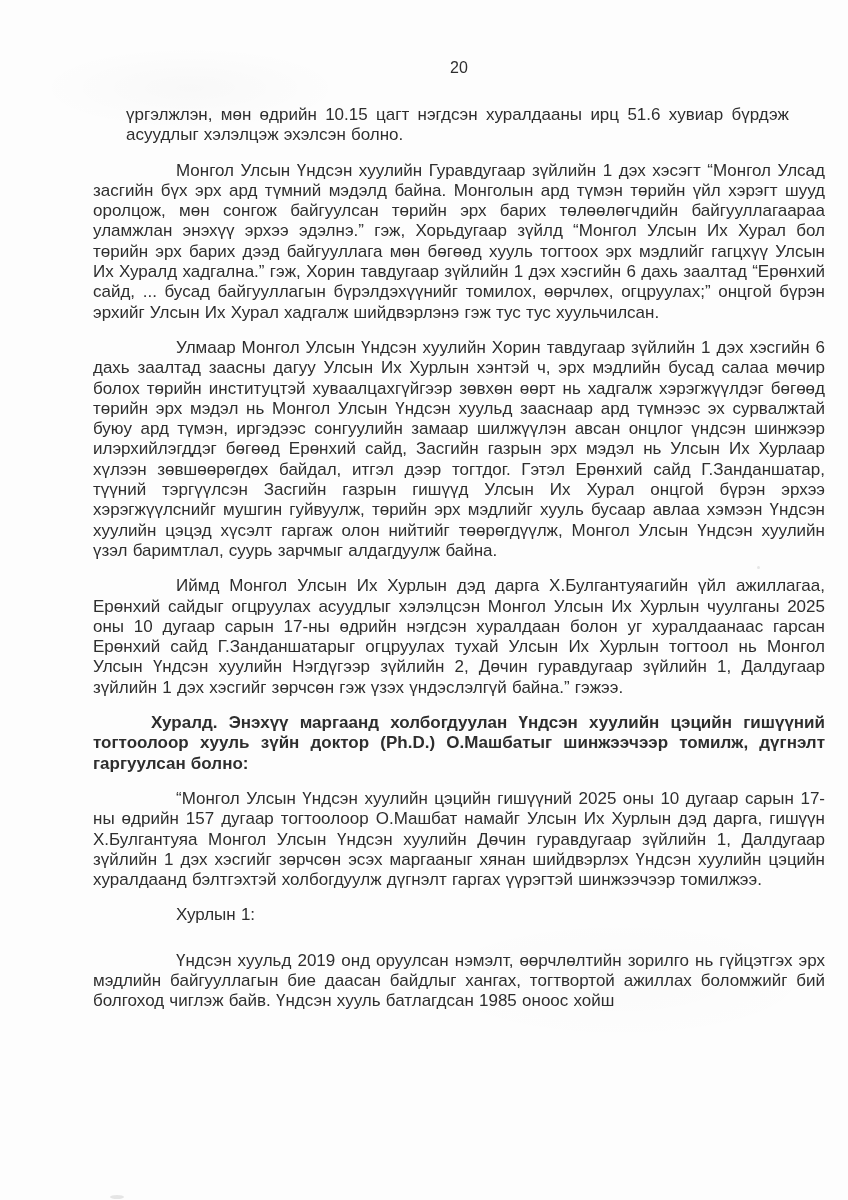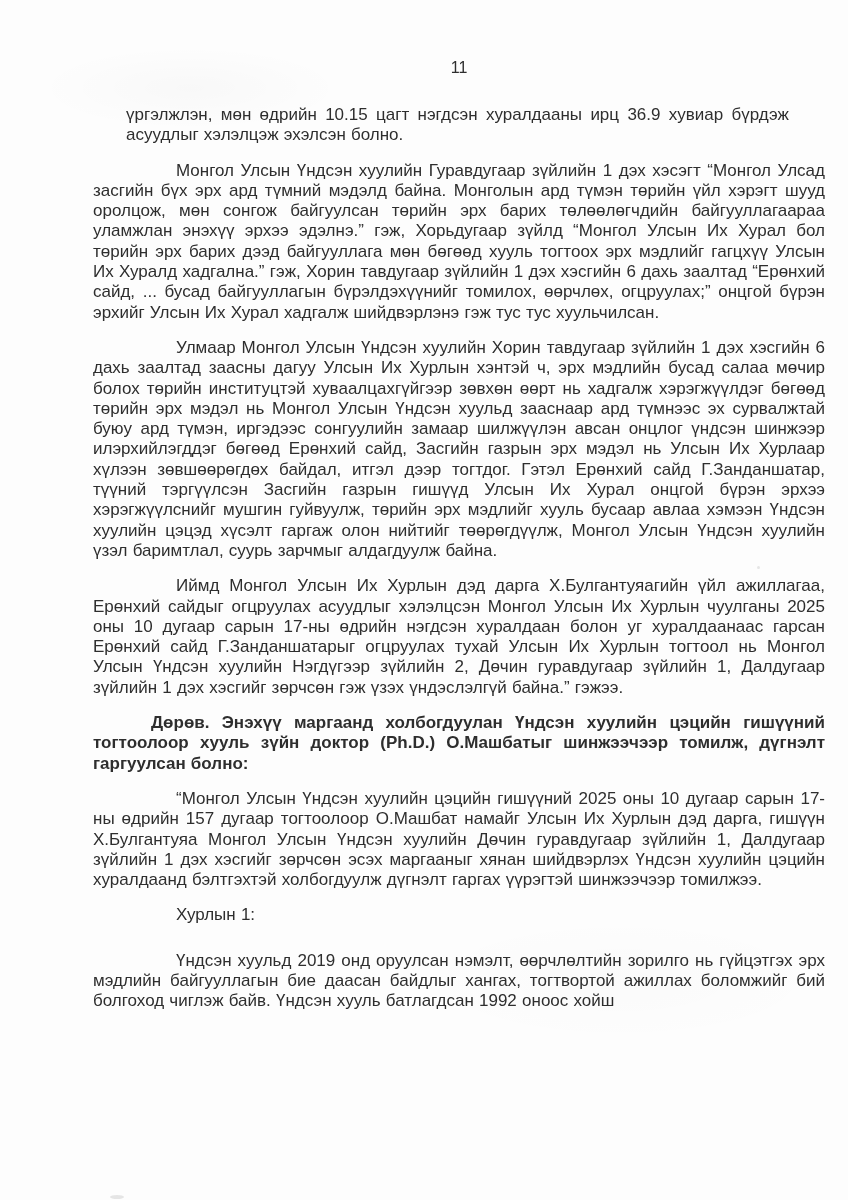--- a/index.html
+++ b/index.html
@@ -65,36 +65,36 @@
   }
   .speck-1 { left: 110px; top: 1195px; width: 14px; height: 4px; }
   .speck-2 { left: 757px; top: 566px; width: 3px; height: 3px; }
 </style>
 </head>
 <body>
 
 <div class="page">
   <div class="content">
 
-    <div class="page-number">11</div>
+    <div class="page-number">20</div>
 
-    <p class="para para-continued">үргэлжлэн, мөн өдрийн 10.15 цагт нэгдсэн хуралдааны ирц 36.9 хувиар бүрдэж асуудлыг хэлэлцэж эхэлсэн болно.</p>
+    <p class="para para-continued">үргэлжлэн, мөн өдрийн 10.15 цагт нэгдсэн хуралдааны ирц 51.6 хувиар бүрдэж асуудлыг хэлэлцэж эхэлсэн болно.</p>
 
     <p class="para">Монгол Улсын Үндсэн хуулийн Гуравдугаар зүйлийн 1 дэх хэсэгт “Монгол Улсад засгийн бүх эрх ард түмний мэдэлд байна. Монголын ард түмэн төрийн үйл хэрэгт шууд оролцож, мөн сонгож байгуулсан төрийн эрх барих төлөөлөгчдийн байгууллагаараа уламжлан энэхүү эрхээ эдэлнэ.” гэж, Хорьдугаар зүйлд “Монгол Улсын Их Хурал бол төрийн эрх барих дээд байгууллага мөн бөгөөд хууль тогтоох эрх мэдлийг гагцхүү Улсын Их Хуралд хадгална.” гэж, Хорин тавдугаар зүйлийн 1 дэх хэсгийн 6 дахь заалтад “Ерөнхий сайд, ... бусад байгууллагын бүрэлдэхүүнийг томилох, өөрчлөх, огцруулах;” онцгой бүрэн эрхийг Улсын Их Хурал хадгалж шийдвэрлэнэ гэж тус тус хуульчилсан.</p>
 
     <p class="para">Улмаар Монгол Улсын Үндсэн хуулийн Хорин тавдугаар зүйлийн 1 дэх хэсгийн 6 дахь заалтад заасны дагуу Улсын Их Хурлын хэнтэй ч, эрх мэдлийн бусад салаа мөчир болох төрийн институцтэй хуваалцахгүйгээр зөвхөн өөрт нь хадгалж хэрэгжүүлдэг бөгөөд төрийн эрх мэдэл нь Монгол Улсын Үндсэн хуульд зааснаар ард түмнээс эх сурвалжтай буюу ард түмэн, иргэдээс сонгуулийн замаар шилжүүлэн авсан онцлог үндсэн шинжээр илэрхийлэгддэг бөгөөд Ерөнхий сайд, Засгийн газрын эрх мэдэл нь Улсын Их Хурлаар хүлээн зөвшөөрөгдөх байдал, итгэл дээр тогтдог. Гэтэл Ерөнхий сайд Г.Занданшатар, түүний тэргүүлсэн Засгийн газрын гишүүд Улсын Их Хурал онцгой бүрэн эрхээ хэрэгжүүлснийг мушгин гуйвуулж, төрийн эрх мэдлийг хууль бусаар авлаа хэмээн Үндсэн хуулийн цэцэд хүсэлт гаргаж олон нийтийг төөрөгдүүлж, Монгол Улсын Үндсэн хуулийн үзэл баримтлал, суурь зарчмыг алдагдуулж байна.</p>
 
     <p class="para">Иймд Монгол Улсын Их Хурлын дэд дарга Х.Булгантуяагийн үйл ажиллагаа, Ерөнхий сайдыг огцруулах асуудлыг хэлэлцсэн Монгол Улсын Их Хурлын чуулганы 2025 оны 10 дугаар сарын 17-ны өдрийн нэгдсэн хуралдаан болон уг хуралдаанаас гарсан Ерөнхий сайд Г.Занданшатарыг огцруулах тухай Улсын Их Хурлын тогтоол нь Монгол Улсын Үндсэн хуулийн Нэгдүгээр зүйлийн 2, Дөчин гуравдугаар зүйлийн 1, Далдугаар зүйлийн 1 дэх хэсгийг зөрчсөн гэж үзэх үндэслэлгүй байна.” гэжээ.</p>
 
-    <p class="para para-bold">Дөрөв. Энэхүү маргаанд холбогдуулан Үндсэн хуулийн цэцийн гишүүний тогтоолоор хууль зүйн доктор (Ph.D.) О.Машбатыг шинжээчээр томилж, дүгнэлт гаргуулсан болно:</p>
+    <p class="para para-bold">Хуралд. Энэхүү маргаанд холбогдуулан Үндсэн хуулийн цэцийн гишүүний тогтоолоор хууль зүйн доктор (Ph.D.) О.Машбатыг шинжээчээр томилж, дүгнэлт гаргуулсан болно:</p>
 
     <p class="para">“Монгол Улсын Үндсэн хуулийн цэцийн гишүүний 2025 оны 10 дугаар сарын 17-ны өдрийн 157 дугаар тогтоолоор О.Машбат намайг Улсын Их Хурлын дэд дарга, гишүүн Х.Булгантуяа Монгол Улсын Үндсэн хуулийн Дөчин гуравдугаар зүйлийн 1, Далдугаар зүйлийн 1 дэх хэсгийг зөрчсөн эсэх маргааныг хянан шийдвэрлэх Үндсэн хуулийн цэцийн хуралдаанд бэлтгэхтэй холбогдуулж дүгнэлт гаргах үүрэгтэй шинжээчээр томилжээ.</p>
 
 
     <p class="para para-answer-label">Хурлын 1:</p>
 
-    <p class="para para-last">Үндсэн хуульд 2019 онд оруулсан нэмэлт, өөрчлөлтийн зорилго нь гүйцэтгэх эрх мэдлийн байгууллагын бие даасан байдлыг хангах, тогтвортой ажиллах боломжийг бий болгоход чиглэж байв. Үндсэн хууль батлагдсан 1992 оноос хойш</p>
+    <p class="para para-last">Үндсэн хуульд 2019 онд оруулсан нэмэлт, өөрчлөлтийн зорилго нь гүйцэтгэх эрх мэдлийн байгууллагын бие даасан байдлыг хангах, тогтвортой ажиллах боломжийг бий болгоход чиглэж байв. Үндсэн хууль батлагдсан 1985 оноос хойш</p>
 
   </div>
 
   <div class="speck speck-1"></div>
   <div class="speck speck-2"></div>
 </div>
 
 </body></html>

